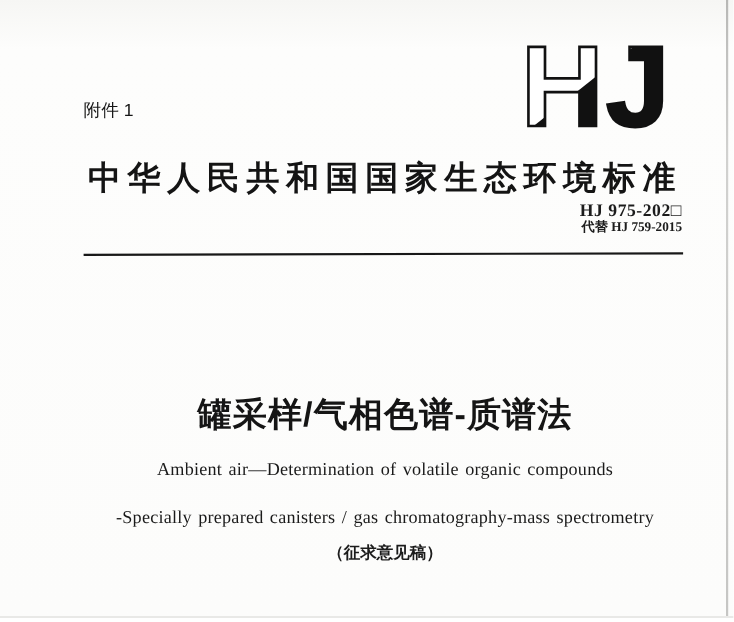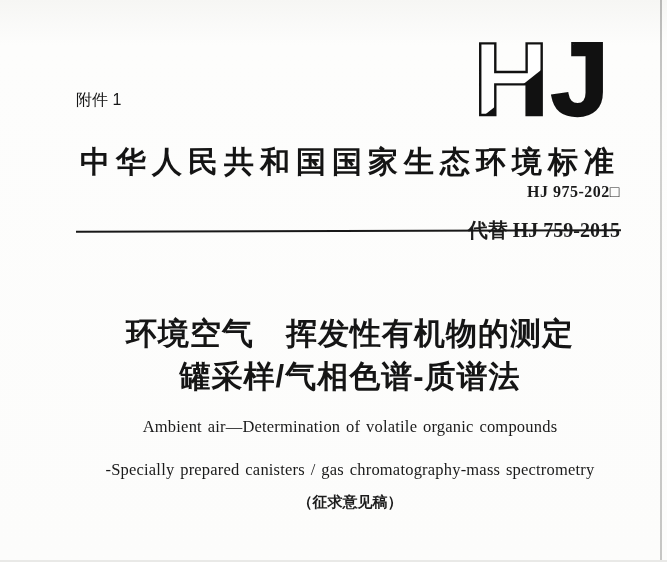--- a/index.html
+++ b/index.html
@@ -74,22 +74,22 @@
     right: 47px;
     top: 183px;
     font-size: 16px;
     font-weight: bold;
     font-family: "Liberation Serif", serif;
     letter-spacing: 0.5px;
   }
   .replaces {
     position: absolute;
     right: 47px;
-    top: 217px;
-    font-size: 20px;
+    top: 198px;
+    font-size: 12px;
     font-weight: bold;
     font-family: "Liberation Serif", serif;
   }
   .rule {
     position: absolute;
     left: 76px;
     top: 230px;
     width: 545px;
     height: 0;
     border-top: 2px solid #181818;
@@ -143,21 +143,20 @@
   </div>
 
   <div class="centered heading">中华人民共和国国家生态环境标准</div>
 
   <div class="std-num">HJ 975-202□</div>
 
   <div class="replaces">代替 HJ 759-2015</div>
 
   <div class="rule"></div>
 
-  <div class="centered title-cn title-cn-1">环境空气　挥发性有机物的测定</div>
 
   <div class="centered title-cn title-cn-2">罐采样/气相色谱-质谱法</div>
 
   <div class="centered title-en title-en-1">Ambient air—Determination of volatile organic compounds</div>
 
   <div class="centered title-en title-en-2">-Specially prepared canisters / gas chromatography-mass spectrometry</div>
 
   <div class="centered draft">（征求意见稿）</div>
 
 </div>

